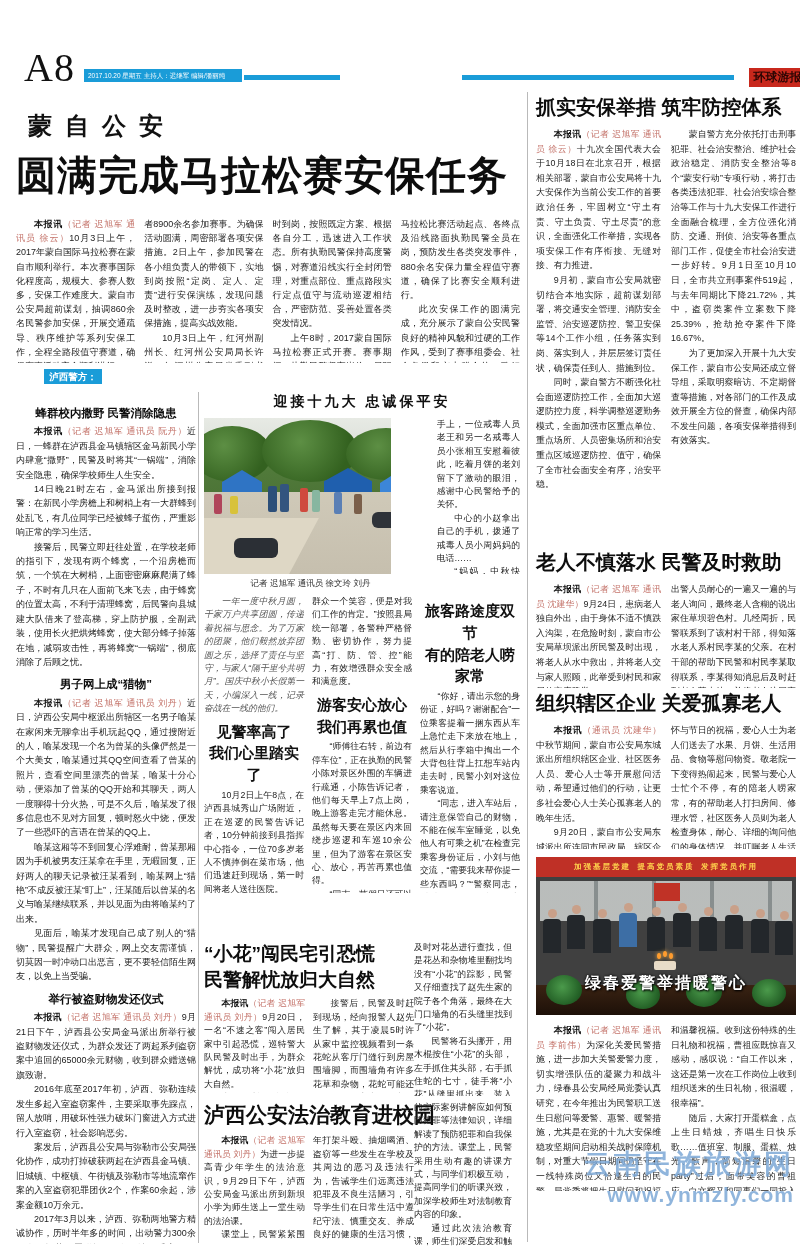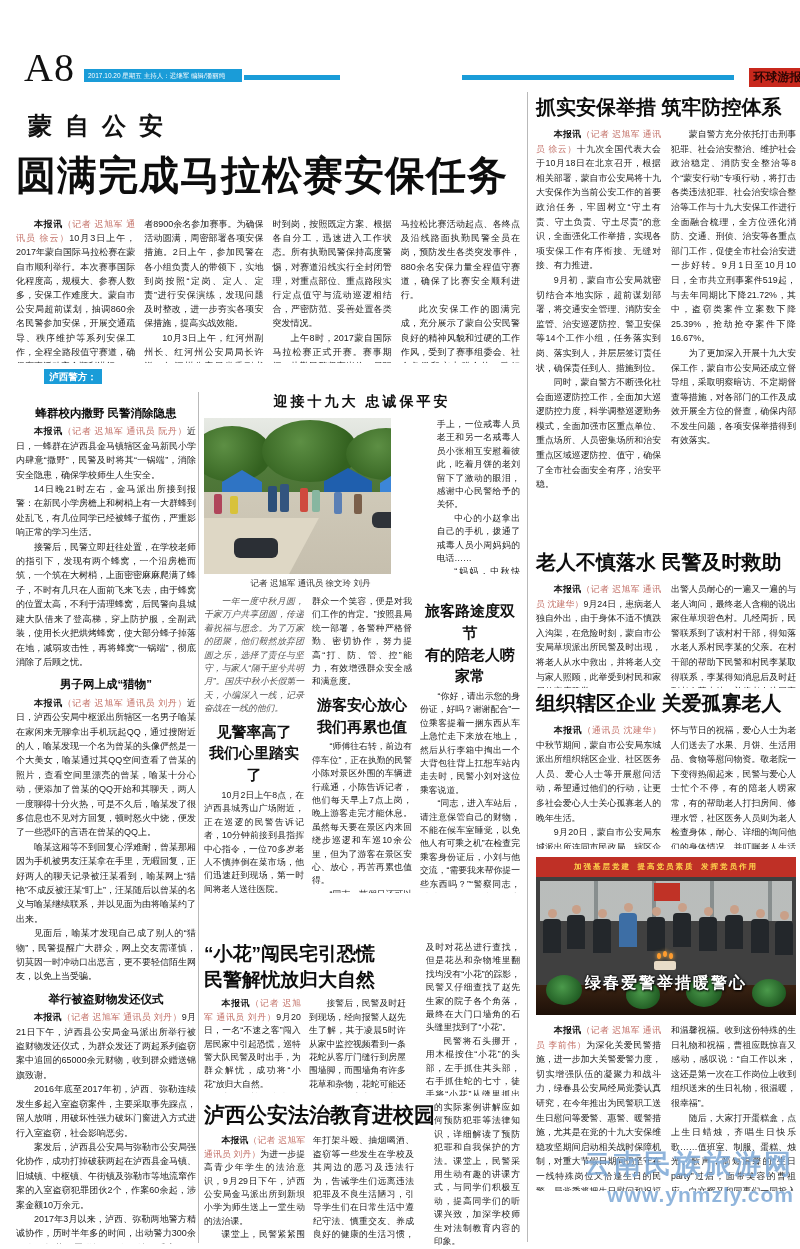--- a/index.html
+++ b/index.html
@@ -73,21 +73,21 @@
   .person .hd{width:9px;height:9px;border-radius:50%;background:#c9a089;margin:0 auto;}
   .person .bd{width:18px;height:34px;border-radius:4px 4px 0 0;background:#23272b;margin:1px auto 0;}
   .bd.po{background:#3d6ea5;}
   .tabl{position:absolute;left:0;bottom:0;width:100%;height:30px;background:linear-gradient(#3a2313,#1d1008);}
   .plant{position:absolute;border-radius:50%;background:radial-gradient(circle at 45% 40%,#4b9a4b,#1f5a22 75%);}
   .cake{position:absolute;left:118px;top:104px;width:22px;height:9px;background:#e8dcc8;border-radius:2px;}
   .flame{position:absolute;width:4px;height:6px;border-radius:50%;background:#ff9c2e;box-shadow:0 0 4px #ffb347;}
   .p2cap{position:absolute;left:0;top:116px;width:100%;text-align:center;color:#fff;font-weight:900;
          font-size:16px;letter-spacing:2px;text-shadow:0 0 3px #000,1px 1px 2px #000;}
   
-  .split{position:absolute;left:204px;width:316px;display:flex;gap:20px;}
+  .split{position:absolute;left:204px;width:316px;display:flex;gap:0;}
   #xiaohua{top:941px;height:155px;}
   #fazhi{top:1101px;height:145px;}
   .sp-main{width:210px;}
   .sp-c3{width:98px;overflow:hidden;font-size:8.8px;line-height:13.4px;}
   .sp-head{font-size:19px;font-weight:900;color:#0d0d0d;line-height:1.35;white-space:nowrap;}
   .sp-cols{display:flex;gap:8px;overflow:hidden;font-size:8.8px;line-height:13.4px;margin-top:5px;}
   .sp-cols .col{flex:1;}
   #xiaohua .sp-cols{height:96px;}
   #fazhi .sp-cols{height:108px;}
   

